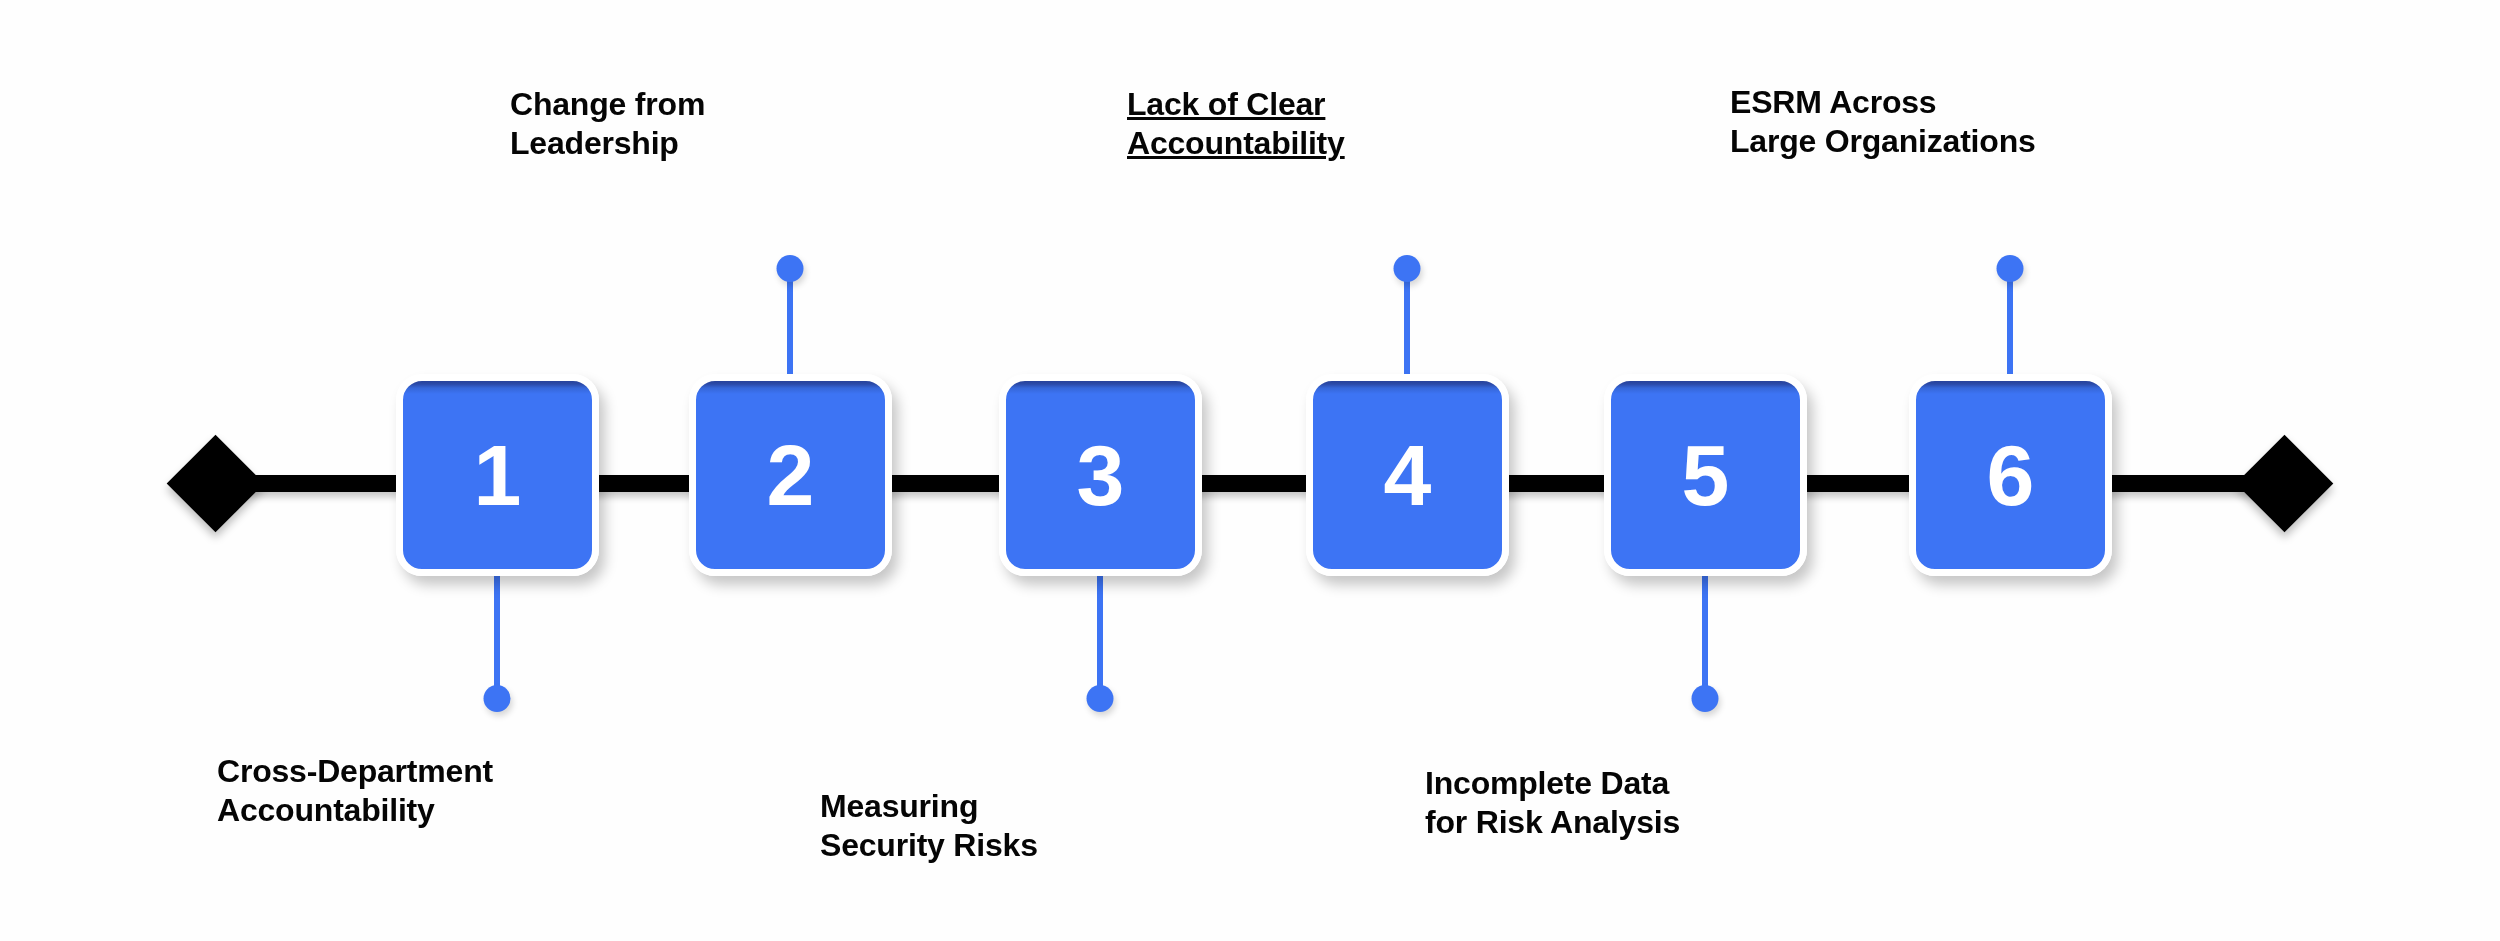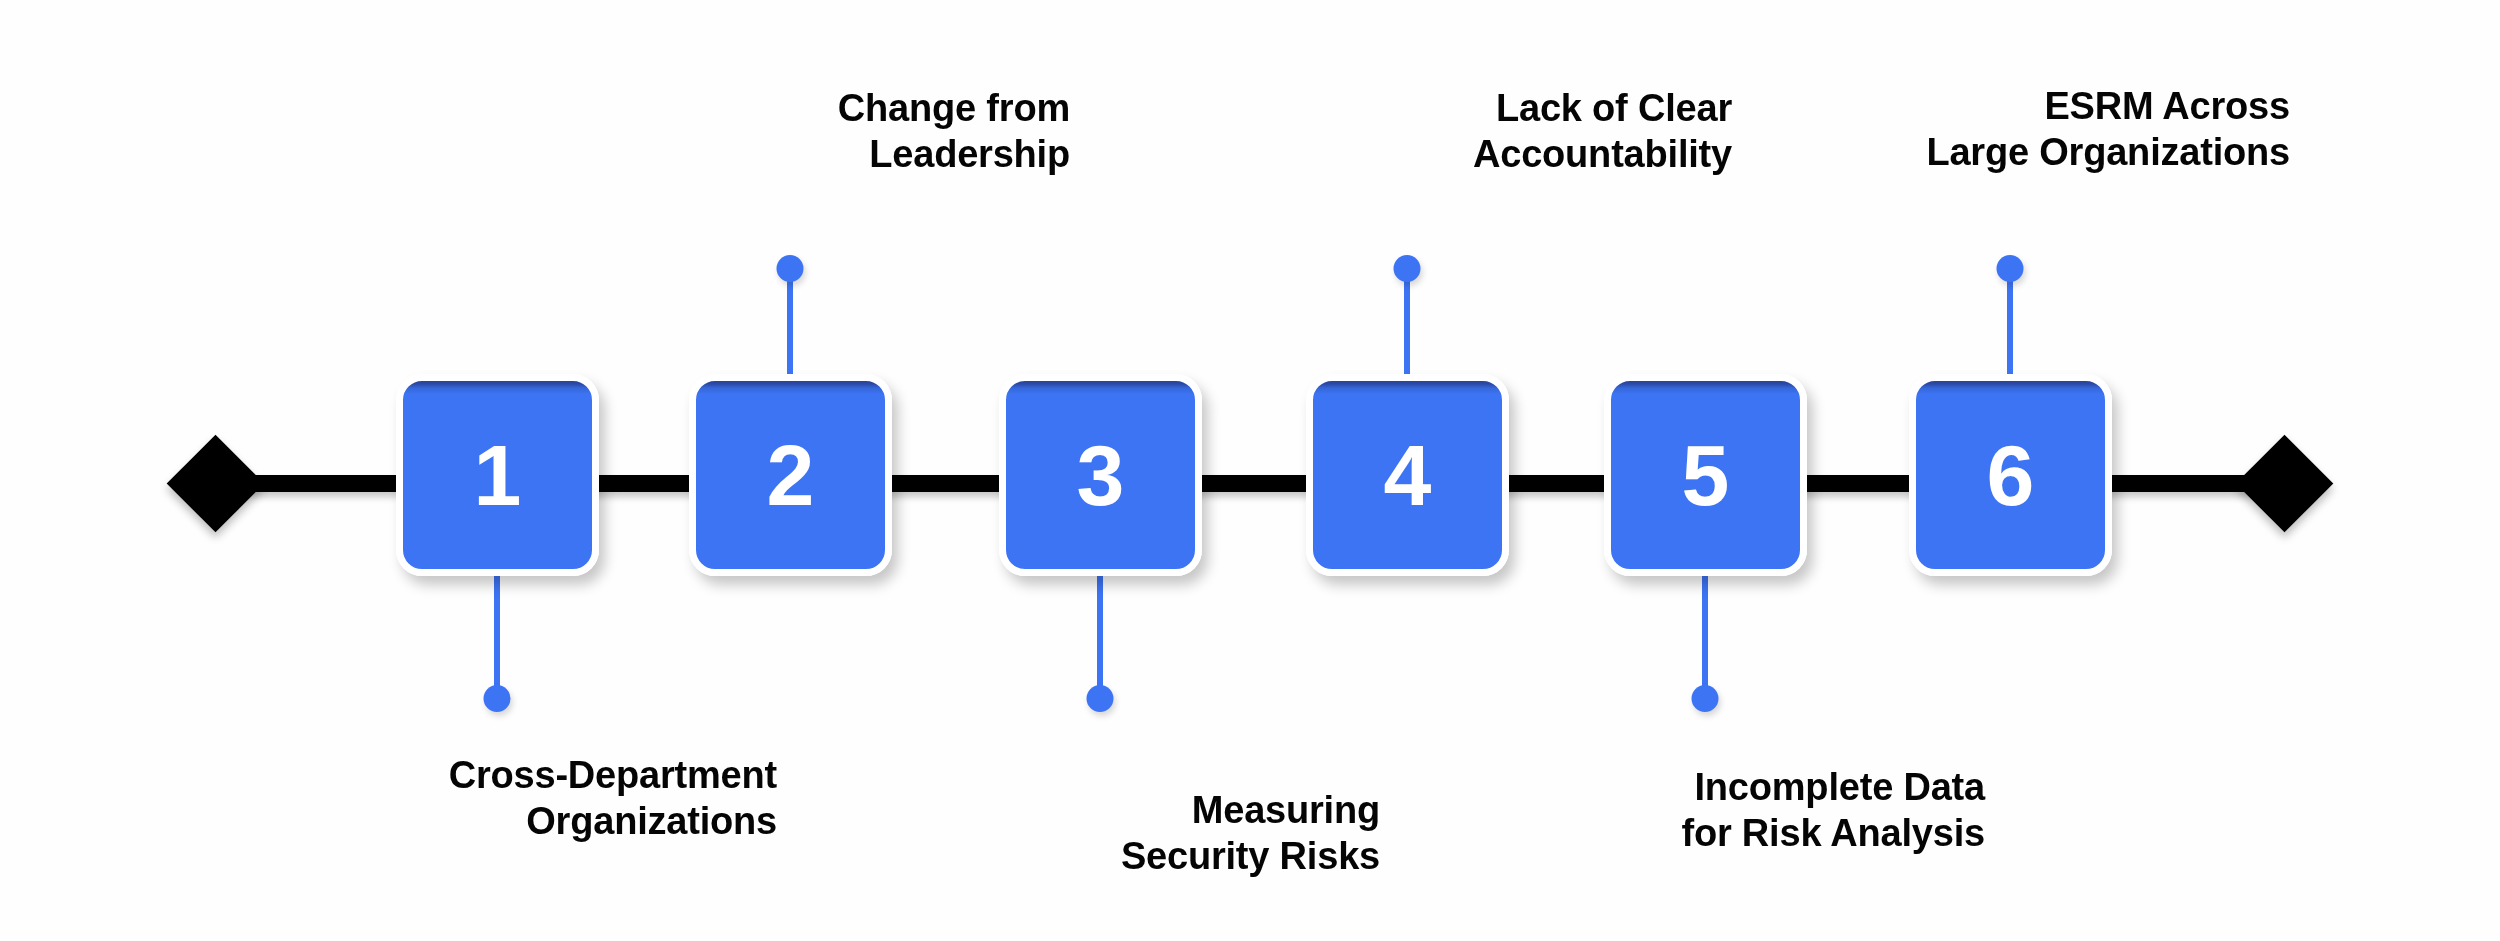--- a/index.html
+++ b/index.html
@@ -105,23 +105,23 @@
   
   .pin.up   .pin-stem { top: 22px; bottom: 0; }
   .pin.up   .pin-dot  { top: 0; }
   
   .pin.down .pin-stem { top: 0; bottom: 22px; }
   .pin.down .pin-dot  { bottom: 0; }
 
   
   .label {
     position: absolute;
-    text-align: right;
+    text-align: left;
     color: #050505;
-    font-size: 38px;
+    font-size: 32px;
     font-weight: 700;
     line-height: 1.22;
     letter-spacing: -0.2px;
     z-index: 4;
     white-space: pre-line;
   }
   .label.above { }
   .label.below { }
 </style>
 </head>
@@ -137,21 +137,21 @@
       <div class="pin down" style="left: 483px; width: 28px; top: 570px; height: 142px;">
         <div class="pin-stem"></div>
         <div class="pin-dot"></div>
       </div>
       <div class="step" style="left: 396px;">
         <div class="step-box">
           <span class="step-num">1</span>
         </div>
       </div>
       <div class="label below" style="left: 217px; width: 560px; top: 752px;">Cross-Department
-Organizations</div>
+Accountability</div>
       <div class="pin up" style="left: 776px; width: 28px; top: 255px; height: 125px;">
         <div class="pin-stem"></div>
         <div class="pin-dot"></div>
       </div>
       <div class="step" style="left: 689px;">
         <div class="step-box">
           <span class="step-num">2</span>
         </div>
       </div>
       <div class="label above" style="left: 510px; width: 560px; top: 85px;">Change from
@@ -169,21 +169,21 @@
 Security Risks</div>
       <div class="pin up" style="left: 1393px; width: 28px; top: 255px; height: 125px;">
         <div class="pin-stem"></div>
         <div class="pin-dot"></div>
       </div>
       <div class="step" style="left: 1306px;">
         <div class="step-box">
           <span class="step-num">4</span>
         </div>
       </div>
-      <div class="label above" style="left: 1172px; width: 560px; top: 85px;">Lack of Clear
+      <div class="label above" style="left: 1127px; width: 560px; top: 85px; text-decoration: underline;">Lack of Clear
 Accountability</div>
       <div class="pin down" style="left: 1691px; width: 28px; top: 570px; height: 142px;">
         <div class="pin-stem"></div>
         <div class="pin-dot"></div>
       </div>
       <div class="step" style="left: 1604px;">
         <div class="step-box">
           <span class="step-num">5</span>
         </div>
       </div>

